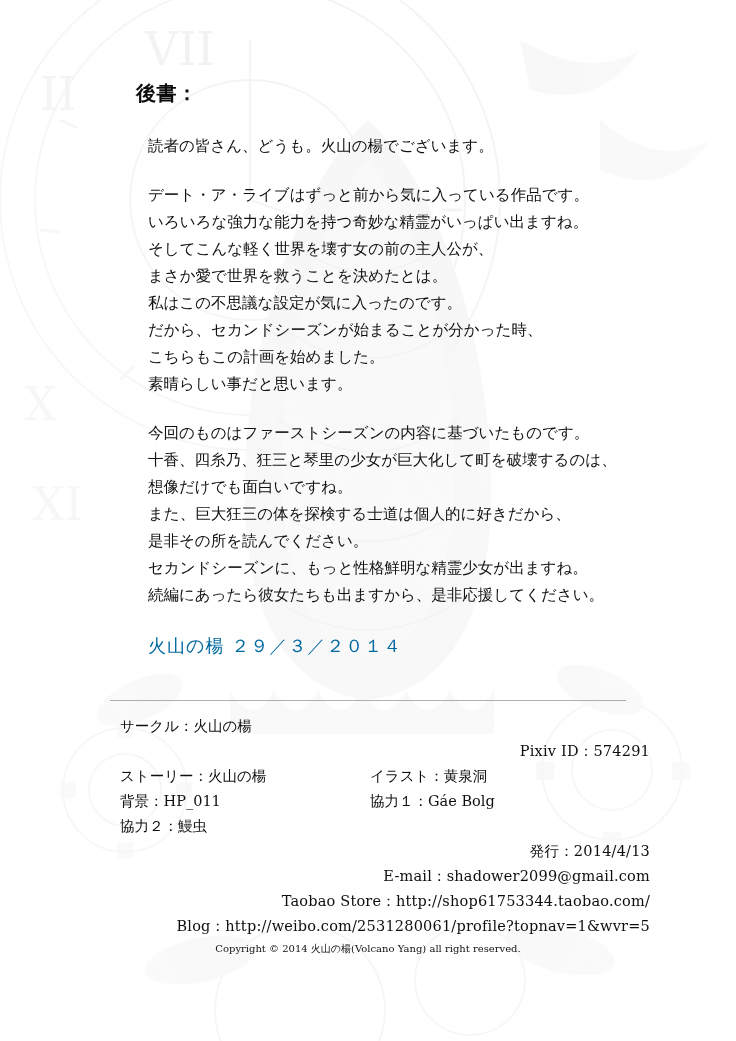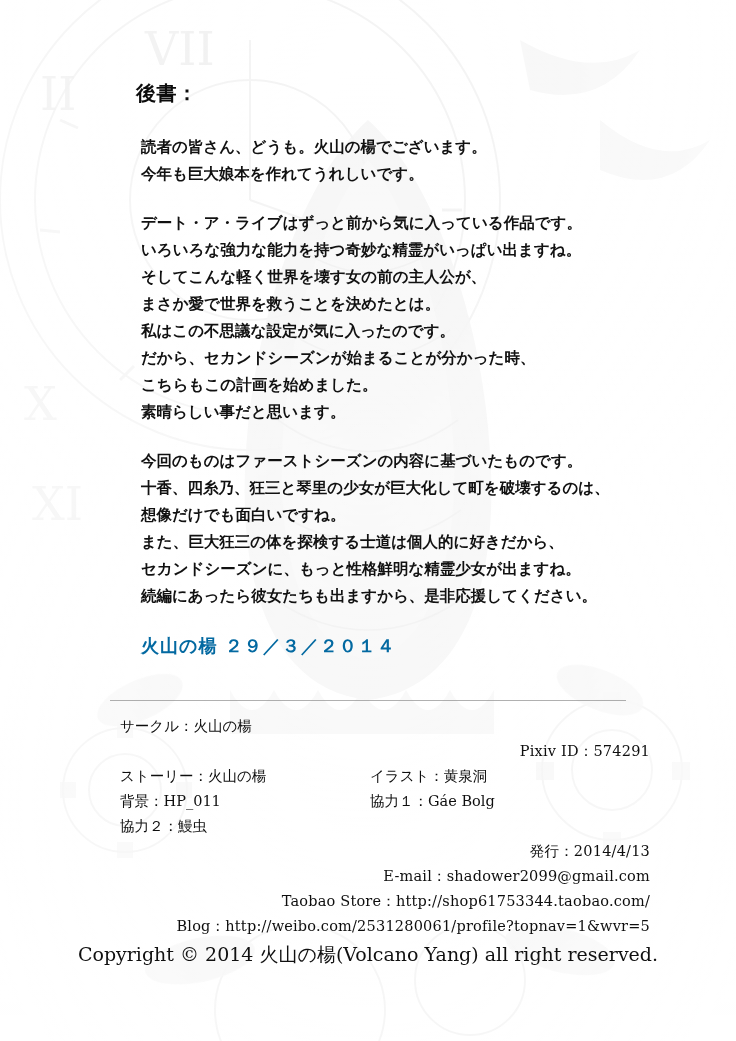--- a/index.html
+++ b/index.html
@@ -42,22 +42,21 @@
   .afterword-title {
     font-family: "DejaVu Sans", sans-serif;
     font-weight: bold;
     font-size: 20px;
     letter-spacing: 0.5px;
     margin: 0 0 26px 0;
     color: #0c0c0c;
   }
 
   .para {
-    margin: 0 0 22px 5px;
-    font-weight: bold;
+    margin: 0 0 22px 12px;
   }
   .para:last-child { margin-bottom: 0; }
 
   .line {
     font-family: "DejaVu Serif", serif;
     font-size: 15.5px;
     line-height: 27px;
     white-space: nowrap;
     color: #111111;
   }
@@ -113,21 +112,21 @@
     text-align: right;
   }
 
   .copyright {
     position: absolute;
     left: 0;
     right: 0;
     top: 942px;
     text-align: center;
     font-family: "DejaVu Serif", serif;
-    font-size: 19px;
+    font-size: 10px;
     color: #101010;
     white-space: nowrap;
   }
 </style>
 </head>
 <body>
 
 <div id="bg-art">
   <svg width="736" height="1041" viewBox="0 0 736 1041" xmlns="http://www.w3.org/2000/svg">
     <defs>
@@ -224,39 +223,39 @@
   </svg>
 </div>
 
 <div id="page">
 
   <div class="afterword-block">
     <div class="afterword-title">後書：</div>
 
     <div class="para">
       <div class="line">読者の皆さん、どうも。火山の楊でございます。</div>
-      <div class="line">今年も巨大娘本を作れてうれしいです。</div>
     </div>
 
     <div class="para">
       <div class="line">デート・ア・ライブはずっと前から気に入っている作品です。</div>
       <div class="line">いろいろな強力な能力を持つ奇妙な精霊がいっぱい出ますね。</div>
       <div class="line">そしてこんな軽く世界を壊す女の前の主人公が、</div>
       <div class="line">まさか愛で世界を救うことを決めたとは。</div>
       <div class="line">私はこの不思議な設定が気に入ったのです。</div>
       <div class="line">だから、セカンドシーズンが始まることが分かった時、</div>
       <div class="line">こちらもこの計画を始めました。</div>
       <div class="line">素晴らしい事だと思います。</div>
     </div>
 
     <div class="para">
       <div class="line">今回のものはファーストシーズンの内容に基づいたものです。</div>
       <div class="line">十香、四糸乃、狂三と琴里の少女が巨大化して町を破壊するのは、</div>
       <div class="line">想像だけでも面白いですね。</div>
       <div class="line">また、巨大狂三の体を探検する士道は個人的に好きだから、</div>
+      <div class="line">是非その所を読んでください。</div>
       <div class="line">セカンドシーズンに、もっと性格鮮明な精霊少女が出ますね。</div>
       <div class="line">続編にあったら彼女たちも出ますから、是非応援してください。</div>
     </div>
 
     <div class="para">
       <div class="sign-line">火山の楊 ２９／３／２０１４</div>
     </div>
   </div>
 
   <div class="divider"></div>

